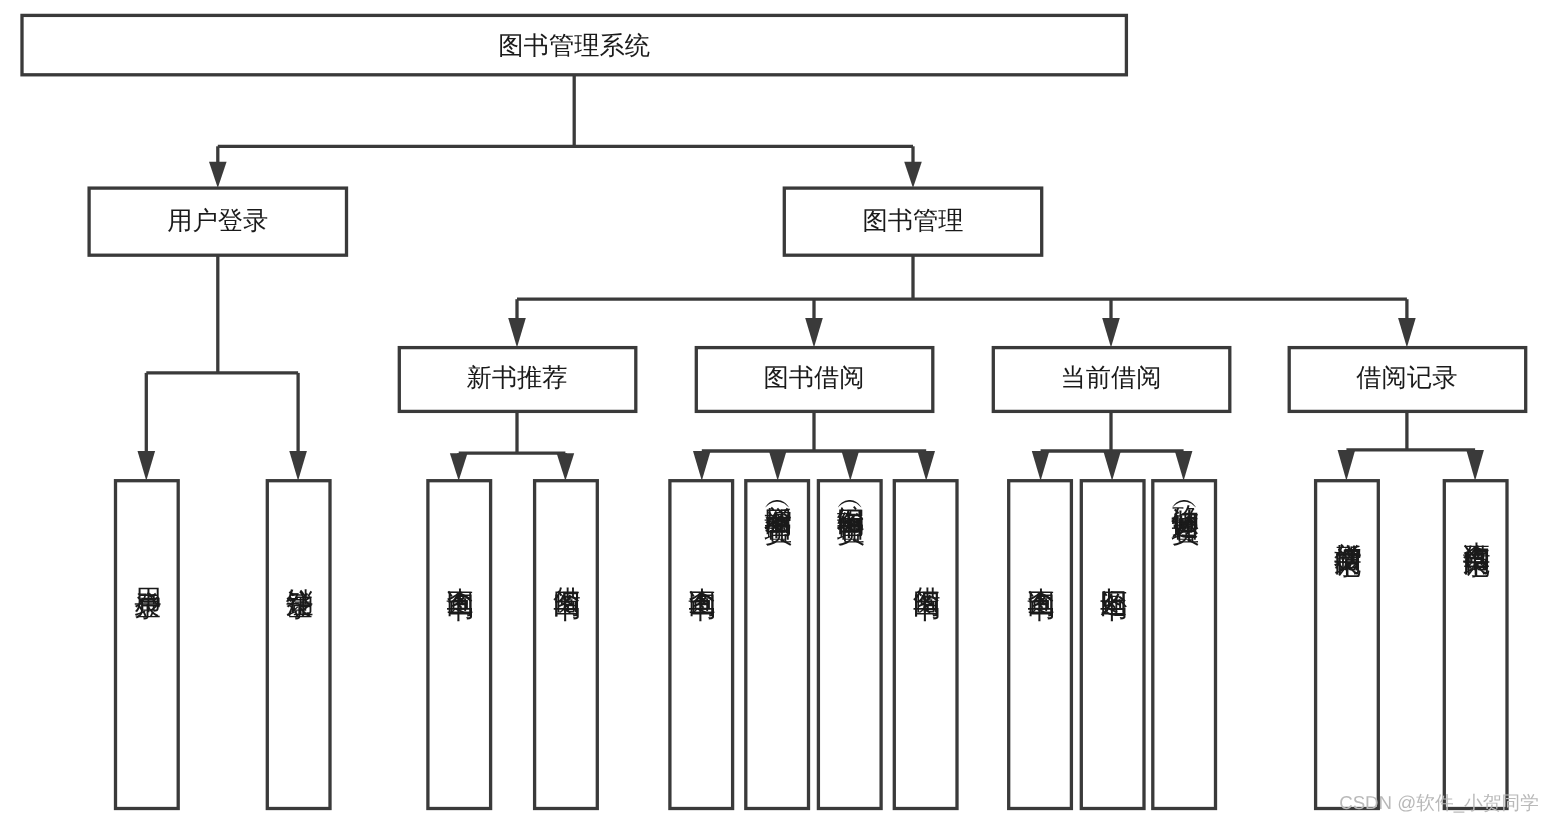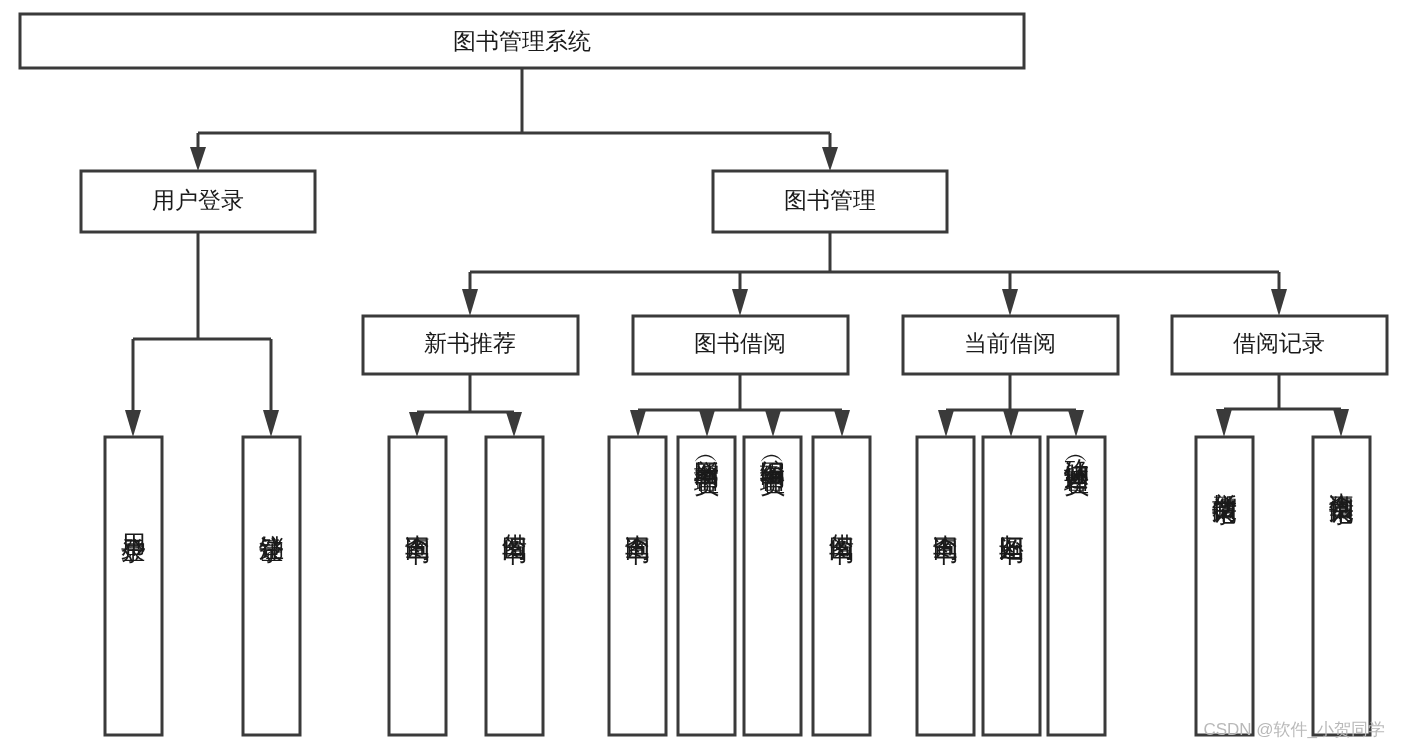--- a/index.html
+++ b/index.html
@@ -44,21 +44,21 @@
     font-family: "Liberation Sans", "DejaVu Sans", sans-serif;
     font-size: 25px;
     fill: #1a1a1a;
     writing-mode: vertical-rl;
     text-orientation: upright;
     text-anchor: middle;
     letter-spacing: 2px;
   }
   .watermark {
     position: absolute;
-    right: 20px;
+    right: 6px;
     bottom: 6px;
     font-family: "Liberation Sans", "DejaVu Sans", sans-serif;
     font-size: 17px;
     color: #b9b9b9;
     white-space: nowrap;
     pointer-events: none;
   }
 </style>
 </head>
 <body>

